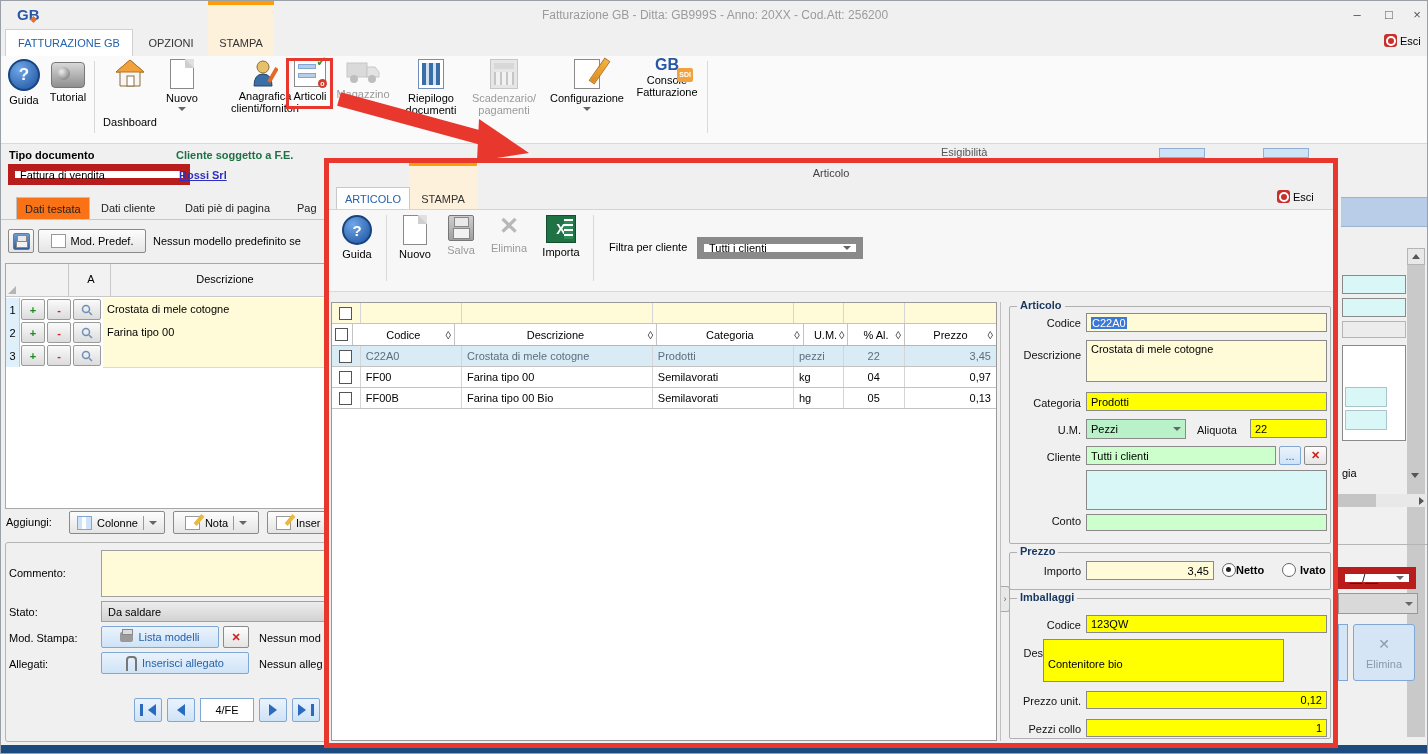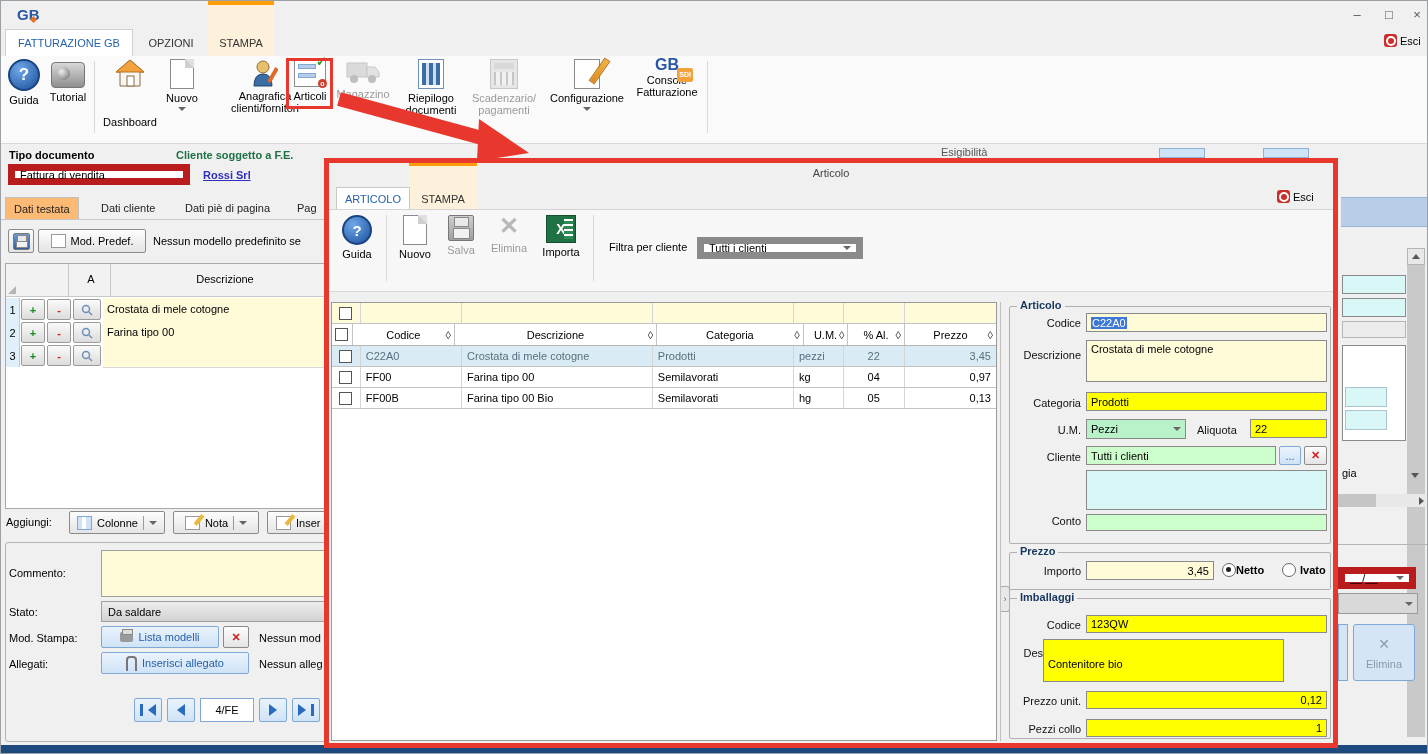--- a/index.html
+++ b/index.html
@@ -63,21 +63,21 @@
   .ic-lens{width:12px;height:12px;display:inline-block;}
   .ic-print{width:13px;height:10px;background:#9a9a9a;border-radius:2px;position:relative;display:inline-block;}
   .ic-print::before{content:"";position:absolute;left:2px;top:-3px;width:9px;height:4px;background:#dcdcdc;border:1px solid #888;}
   .ic-clip{display:inline-block;width:7px;height:13px;border:2px solid #777;border-radius:4px 4px 0 0;border-bottom:none;}
   .ic-note{width:13px;height:12px;background:#fff;border:1px solid #999;display:inline-block;position:relative;}
   .ic-note.y::after{content:"";position:absolute;right:-2px;top:-3px;width:4px;height:12px;background:#e8b93c;transform:rotate(40deg);}
   .ic-cols{width:13px;height:12px;border:1px solid #7fa8d4;background:linear-gradient(90deg,#cfe3f7 0 4px,#fff 4px 8px,#cfe3f7 8px 13px);display:inline-block;}
   
   .inp{background:#fff;border:7px solid #b91c1c;display:flex;align-items:center;padding:0 5px;}
   .ftab{height:22px;display:flex;align-items:center;justify-content:center;padding:0 8px;color:#222;}
-  .ftab.sel{background:#fdba74;border:1px solid #c0c0c0;border-bottom:none;}
+  .ftab.sel{background:#f97316;border:1px solid #c0c0c0;border-bottom:none;margin-left:11px;}
   .gbtn{background:linear-gradient(#fdfdfd,#e4e4e4);border:1px solid #8a8a8a;border-radius:2px;display:flex;align-items:center;justify-content:center;gap:5px;}
   .cellY{background:#fffbd9;border-bottom:1px solid #d9d9d9;border-right:1px solid #d9d9d9;display:flex;align-items:center;padding:0 4px;}
   .rowbtn{width:22px;height:19px;background:linear-gradient(#fafafa,#dcdcdc);border:1px solid #9a9a9a;border-radius:2px;display:flex;align-items:center;justify-content:center;font-weight:bold;}
   .bluebtn{background:linear-gradient(#eaf3fc,#cfe3f7);border:1px solid #7fa8d4;color:#2662a8;display:flex;align-items:center;justify-content:center;gap:5px;border-radius:2px;}
   .nav-tl{width:0;height:0;border-top:6px solid transparent;border-bottom:6px solid transparent;border-right:8px solid #2a6bbf;}
   .nav-tr{width:0;height:0;border-top:6px solid transparent;border-bottom:6px solid transparent;border-left:8px solid #2a6bbf;}
   .nav-bar{width:3px;height:12px;background:#2a6bbf;}
   .cb{width:11px;height:11px;border:1px solid #555;background:#fff;display:inline-block;}
   .radio{width:12px;height:12px;border:1px solid #666;border-radius:50%;background:#fff;display:inline-block;position:relative;}
   .radio.sel::after{content:"";position:absolute;left:3px;top:3px;width:5px;height:5px;border-radius:50%;background:#222;}
@@ -105,20 +105,21 @@
 </head>
 <body>
 
 <div id="win">
 
   <div class="abs" id="titlebar">
     <div class="abs" style="left:16px;top:5px;">
       <span class="ic-gb" style="font-size:15px;">G<span style="color:#2857a4;">B</span></span>
       <span class="abs" style="left:14px;top:11px;width:5px;height:5px;background:#e8702a;transform:rotate(45deg);"></span>
     </div>
+    <div class="abs title-text">Fatturazione GB - Ditta: GB999S - Anno: 20XX - Cod.Att: 256200</div>
     <div class="abs winbtn ctr" style="left:1345px;">–</div>
     <div class="abs winbtn ctr" style="left:1377px;">□</div>
     <div class="abs winbtn ctr" style="left:1405px;">×</div>
   </div>
 
   <div class="abs cream" style="left:207px;top:3px;width:66px;height:52px;"></div>
   <div class="abs orange" style="left:207px;top:0;width:66px;height:4px;"></div>
   <div class="abs rtab sel" style="left:4px;width:128px;">FATTURAZIONE GB</div>
   <div class="abs rtab" style="left:134px;width:72px;">OPZIONI</div>
   <div class="abs rtab" style="left:207px;width:66px;">STAMPA</div>
@@ -200,21 +201,21 @@
     <div class="tbtn" style="left:630px;width:72px;">
       <span class="ic ic-gb">G<span style="color:#2857a4;">B</span><span class="sdi">SDI</span></span>
       <span class="cap">Console Fatturazione</span>
     </div>
     <div class="abs vdiv" style="left:706px;top:5px;height:72px;"></div>
   </div>
 
   <div class="abs" style="left:8px;top:148px;font-weight:bold;">Tipo documento</div>
   <div class="abs inp" style="left:7px;top:163px;width:182px;height:21px;">Fattura di vendita</div>
   <div class="abs" style="left:175px;top:148px;font-weight:bold;color:#1e7145;">Cliente soggetto a F.E.</div>
-  <div class="abs" style="left:178px;top:168px;font-weight:bold;color:#2f2fbf;text-decoration:underline;margin-left:24px;">Rossi Srl</div>
+  <div class="abs" style="left:178px;top:168px;font-weight:bold;color:#2f2fbf;text-decoration:underline;">Rossi Srl</div>
 
   <div class="abs ftab sel" style="left:4px;top:196px;">Dati testata</div>
   <div class="abs ftab" style="left:92px;top:196px;">Dati cliente</div>
   <div class="abs ftab" style="left:176px;top:196px;">Dati piè di pagina</div>
   <div class="abs ftab" style="left:288px;top:196px;">Pag</div>
   <div class="abs" style="left:0;top:218px;width:352px;height:1px;background:#c8c8c8;"></div>
 
   <div class="abs gbtn" style="left:7px;top:228px;width:26px;height:24px;">
     <span class="ic ic-floppy blue"></span>
   </div>

